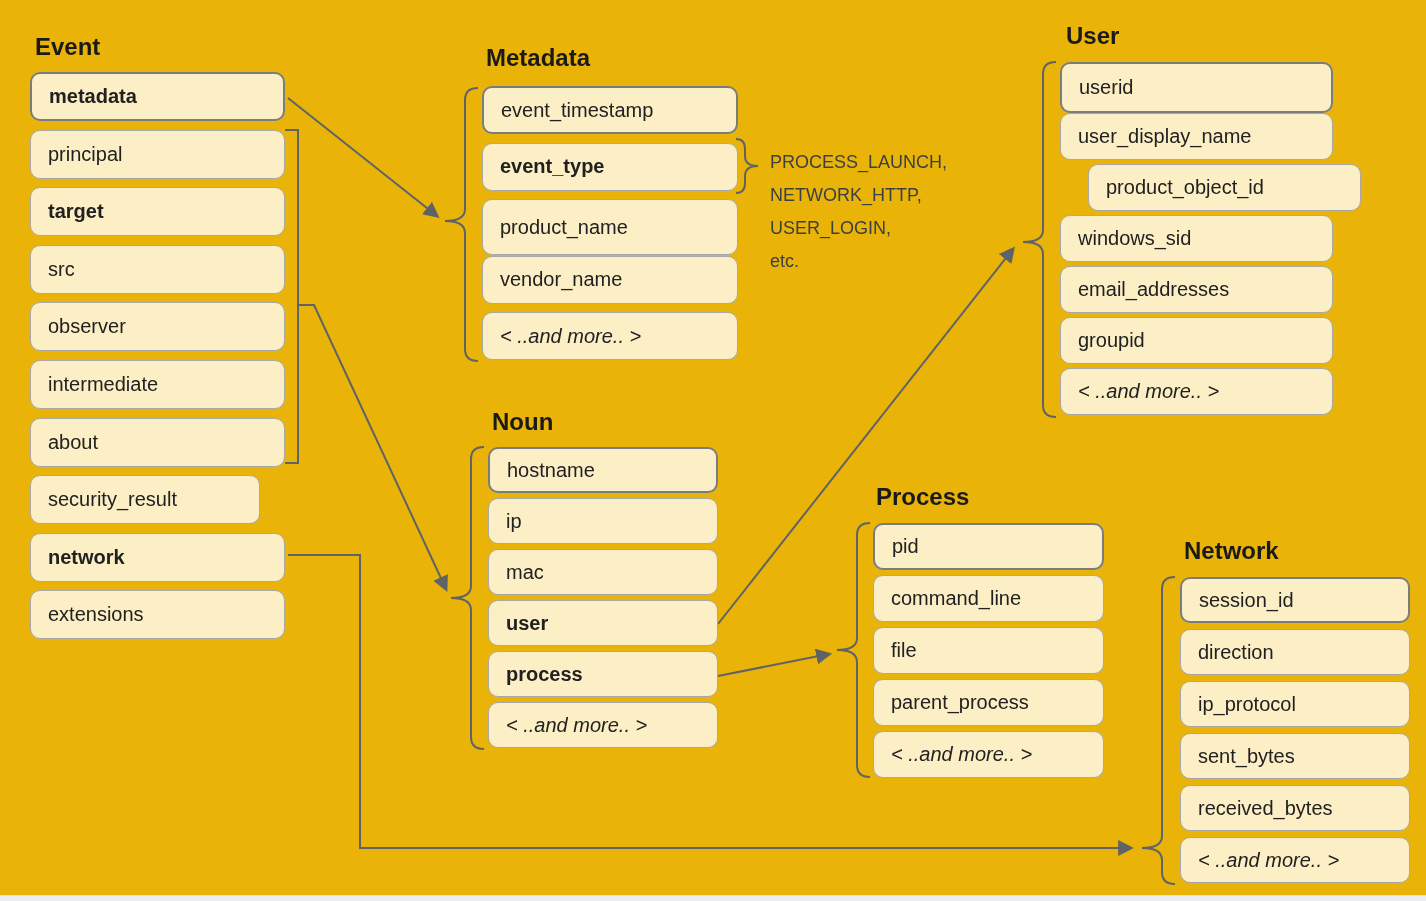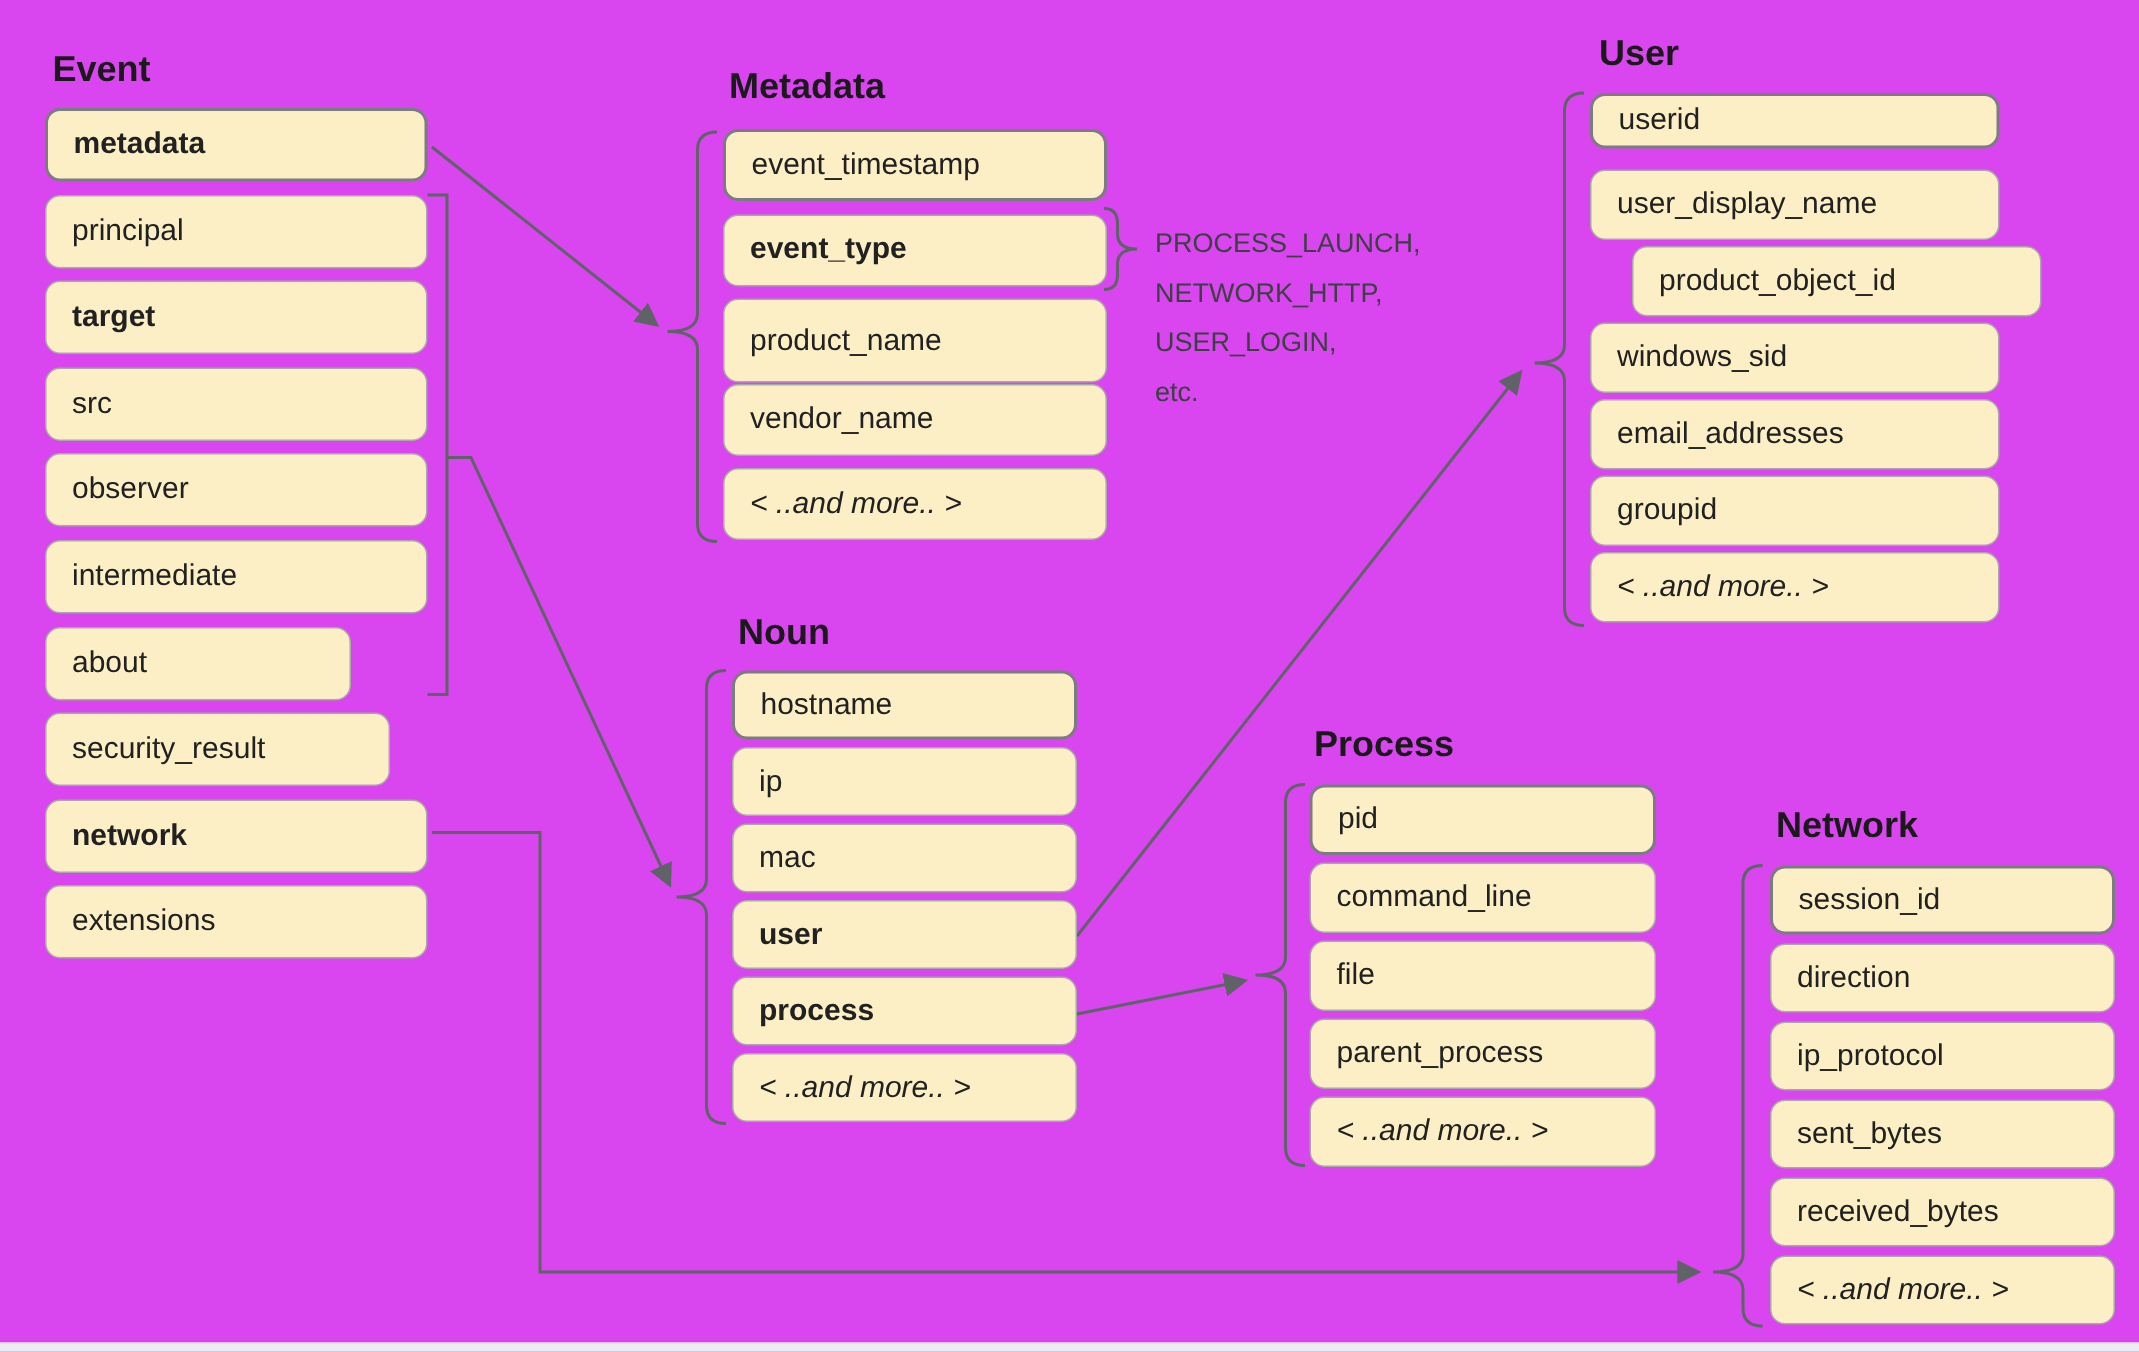--- a/index.html
+++ b/index.html
@@ -1,19 +1,19 @@
 <!DOCTYPE html>
 <html><head>
 <meta charset="utf-8">
 <style>
   html,body{margin:0;padding:0;background:#ffffff;}
   #canvas{
     position:relative;
     width:1426px;height:901px;
-    background:#d946ef;
+    background:#eab308;
     font-family:"Liberation Sans", sans-serif;
     overflow:hidden;
   }
   .group-title{
     position:absolute;
     font-size:24px;
     font-weight:bold;
     color:var(--title,#1a1a1a);
     white-space:nowrap;
   }
@@ -80,32 +80,32 @@
     </svg>
 
   <div id="groups">
       <div class="group-title" style="left: 35px; top: 33px;">Event</div>
       <div class="field-box bold dark" style="left: 30px; top: 72px; width: 255px; height: 49px;">metadata</div>
       <div class="field-box" style="left: 30px; top: 129.6px; width: 255px; height: 49px;">principal</div>
       <div class="field-box bold" style="left: 30px; top: 187.2px; width: 255px; height: 49px;">target</div>
       <div class="field-box" style="left: 30px; top: 244.8px; width: 255px; height: 49px;">src</div>
       <div class="field-box" style="left: 30px; top: 302.4px; width: 255px; height: 49px;">observer</div>
       <div class="field-box" style="left: 30px; top: 360px; width: 255px; height: 49px;">intermediate</div>
-      <div class="field-box" style="left: 30px; top: 417.6px; width: 204px; height: 49px;">about</div>
+      <div class="field-box" style="left: 30px; top: 417.6px; width: 255px; height: 49px;">about</div>
       <div class="field-box" style="left: 30px; top: 475.2px; width: 230px; height: 49px;">security_result</div>
       <div class="field-box bold" style="left: 30px; top: 532.8px; width: 255px; height: 49px;">network</div>
       <div class="field-box" style="left: 30px; top: 590.4px; width: 255px; height: 49px;">extensions</div>
       <div class="group-title" style="left: 486px; top: 44px;">Metadata</div>
       <div class="field-box dark" style="left: 482px; top: 86px; width: 256px; height: 48px;">event_timestamp</div>
       <div class="field-box bold" style="left: 482px; top: 142.5px; width: 256px; height: 48px;">event_type</div>
       <div class="field-box" style="left: 482px; top: 199px; width: 256px; height: 56px;">product_name</div>
       <div class="field-box" style="left: 482px; top: 255.5px; width: 256px; height: 48px;">vendor_name</div>
       <div class="field-box italic" style="left: 482px; top: 312px; width: 256px; height: 48px;">&lt; ..and more.. &gt;</div>
       <div class="group-title" style="left: 1066px; top: 22px;">User</div>
-      <div class="field-box dark" style="left: 1060px; top: 62px; width: 273px; height: 37px;">userid</div>
+      <div class="field-box dark" style="left: 1060px; top: 62px; width: 273px; height: 51px;">userid</div>
       <div class="field-box" style="left: 1060px; top: 113px; width: 273px; height: 47px;">user_display_name</div>
       <div class="field-box" style="left: 1060px; top: 164px; width: 273px; height: 47px; margin-left: 28px;">product_object_id</div>
       <div class="field-box" style="left: 1060px; top: 215px; width: 273px; height: 47px;">windows_sid</div>
       <div class="field-box" style="left: 1060px; top: 266px; width: 273px; height: 47px; padding-left: 17px;">email_addresses</div>
       <div class="field-box" style="left: 1060px; top: 317px; width: 273px; height: 47px;">groupid</div>
       <div class="field-box italic" style="left: 1060px; top: 368px; width: 273px; height: 47px;">&lt; ..and more.. &gt;</div>
       <div class="group-title" style="left: 492px; top: 408px;">Noun</div>
       <div class="field-box dark" style="left: 488px; top: 447px; width: 230px; height: 46px;">hostname</div>
       <div class="field-box" style="left: 488px; top: 498px; width: 230px; height: 46px;">ip</div>
       <div class="field-box" style="left: 488px; top: 549px; width: 230px; height: 46px;">mac</div>

